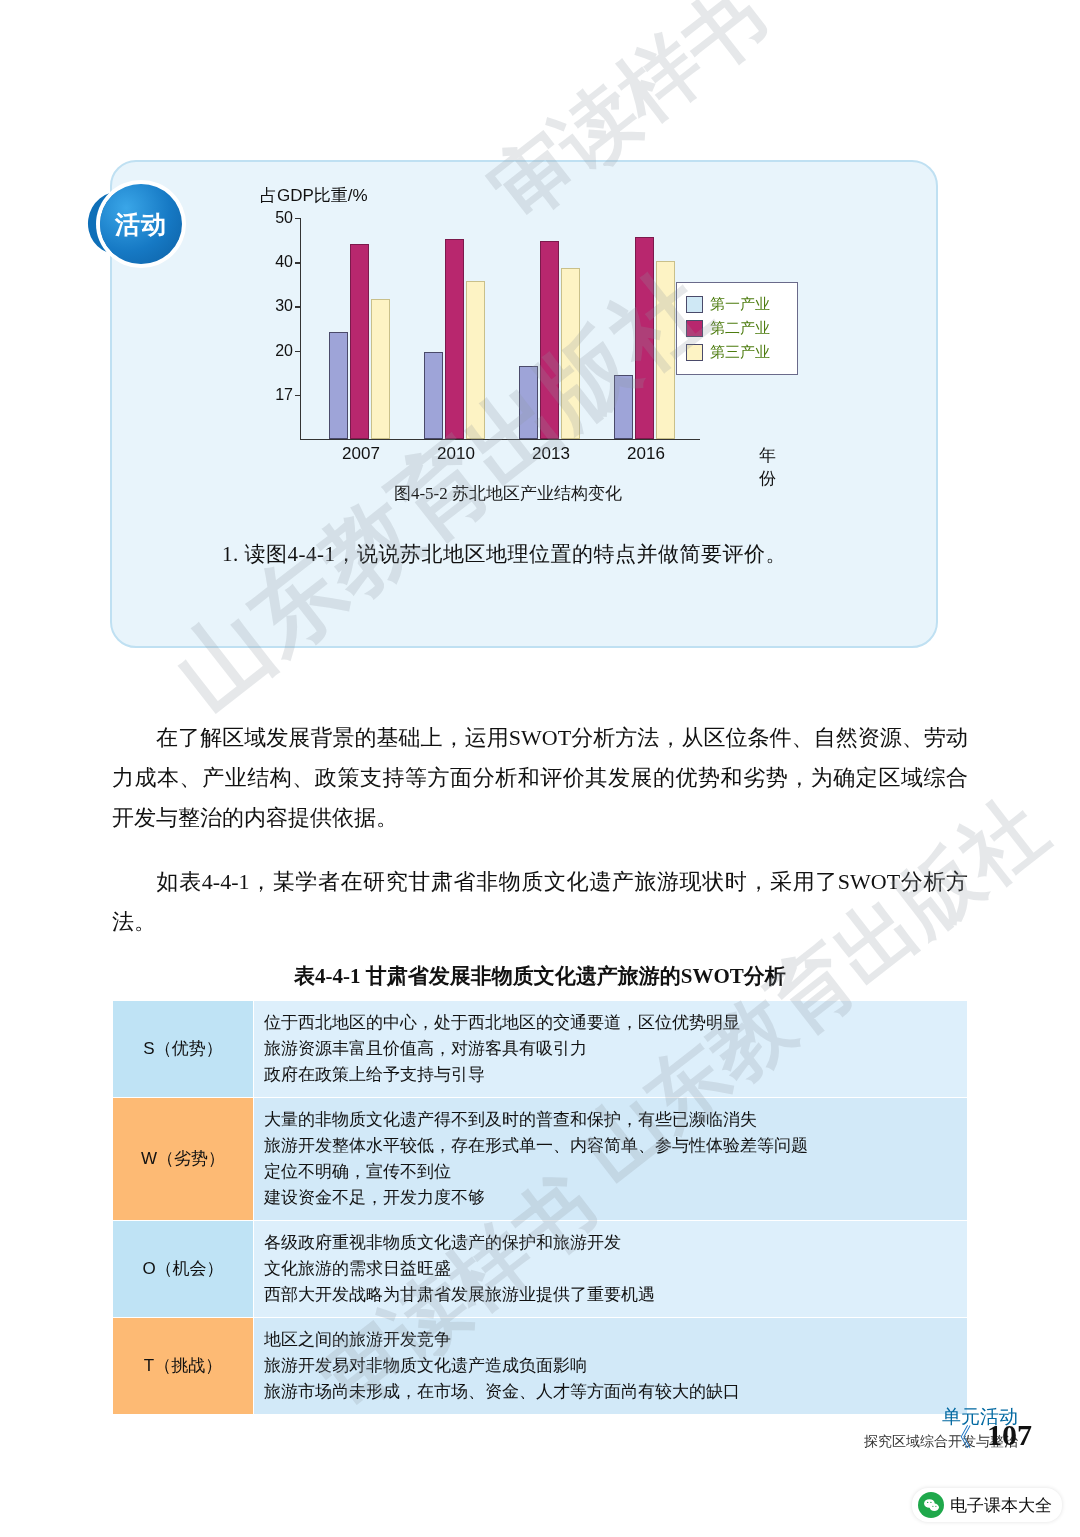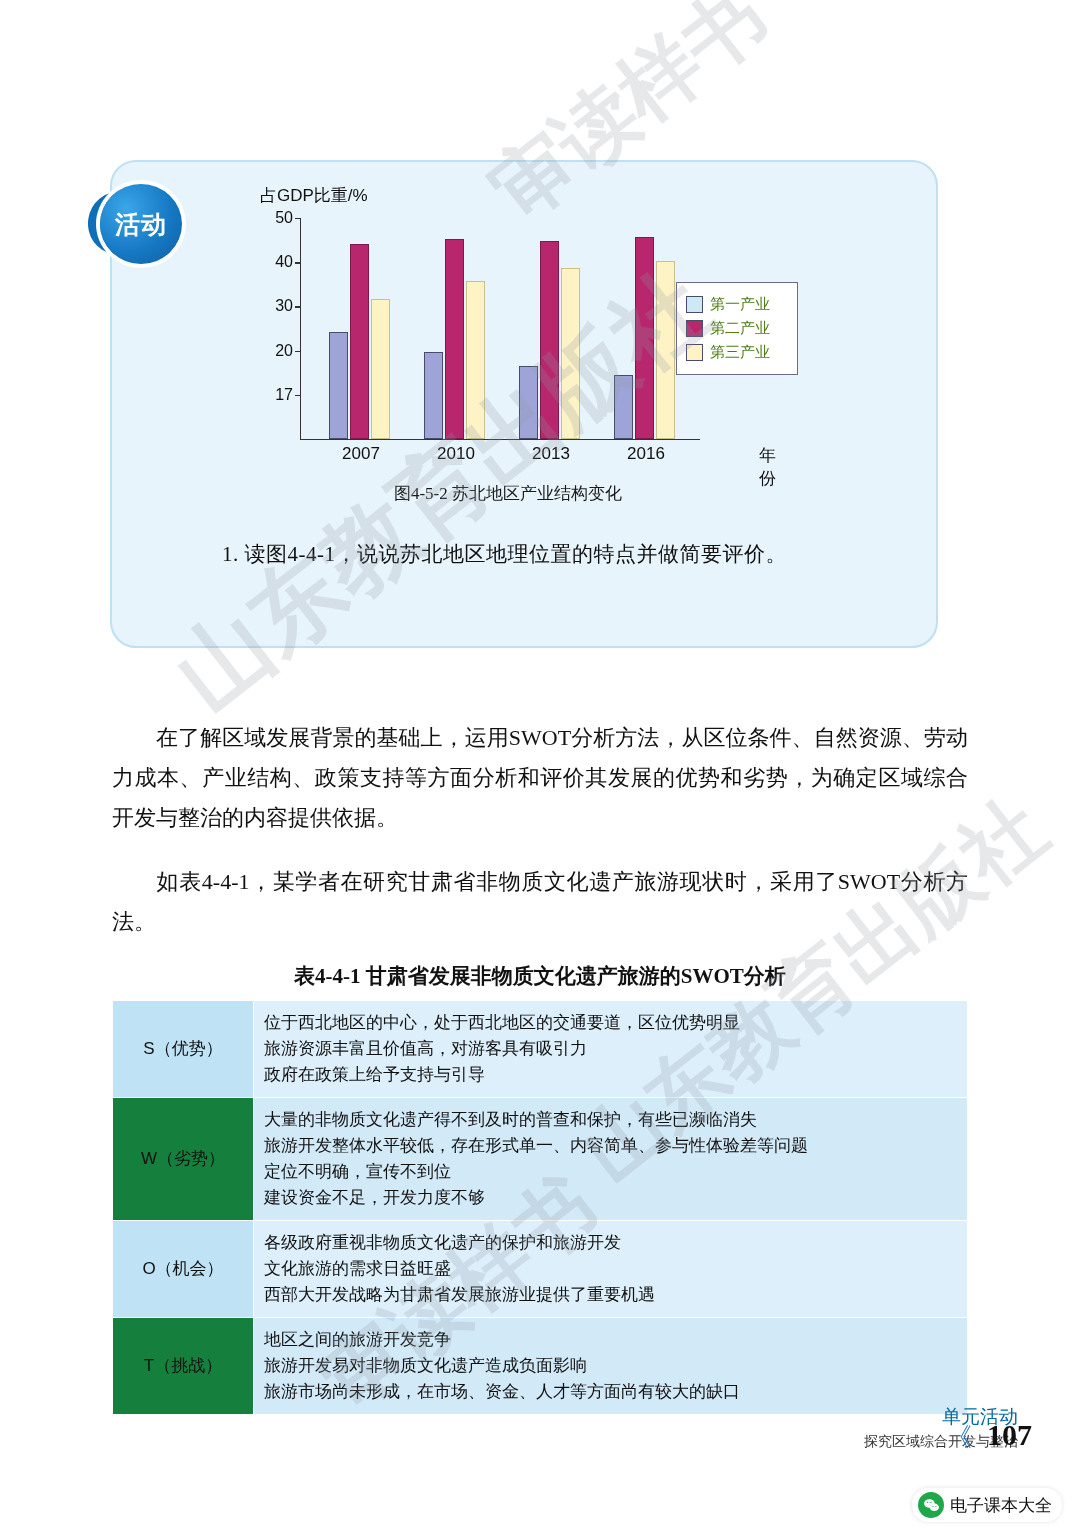--- a/index.html
+++ b/index.html
@@ -144,21 +144,21 @@
     border:1px solid #ffffff;
     vertical-align:middle;
     padding:9px 10px;
     font-size:17px;line-height:26px;color:#111;
     font-family:"Liberation Sans", sans-serif;
   }
   td.key{
     width:120px;text-align:center;background:#bfe3f5;font-size:18px;white-space:nowrap;
   }
   td.val{background:#ddeffb;}
-  tr.alt td.key{background:#15803d;}
+  tr.alt td.key{background:#fdba74;}
   tr.alt td.val{background:#d2e9f8;}
   .val div{white-space:nowrap;}
 
   
   .footer{
     position:absolute;right:62px;top:1404px;text-align:right;z-index:4;
   }
   .footer-line1{
     font-size:19px;color:#0369a1;font-family:"Liberation Serif", serif;
   }

